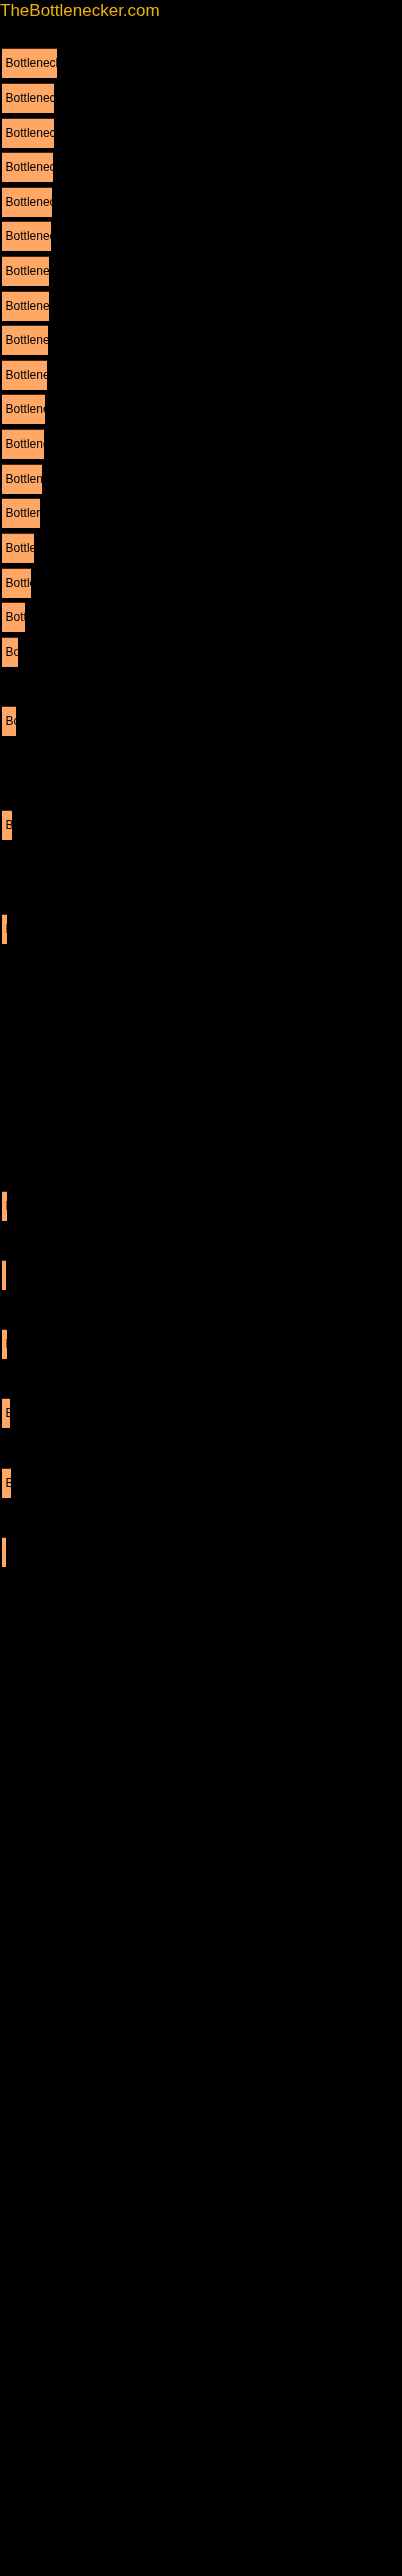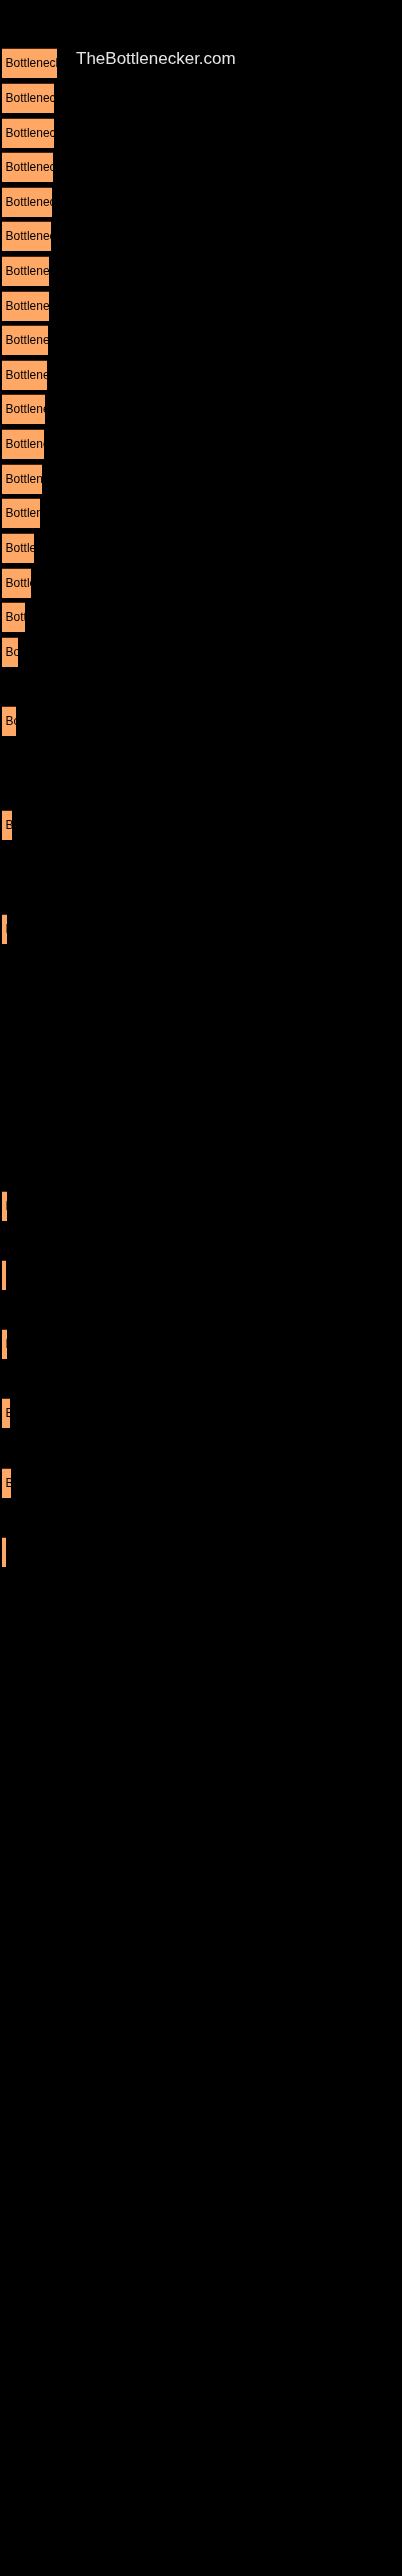--- a/index.html
+++ b/index.html
@@ -14,30 +14,28 @@
     overflow: hidden;
     font-family: "Liberation Sans", sans-serif;
   }
 
   .site-title {
     position: absolute;
     left: 0;
     top: 0;
     width: 403px;
     text-align: center;
-    color: #e5e5e5;
+    color: #eab308;
     font-family: "Liberation Sans", sans-serif;
     font-size: 17px;
     line-height: 21px;
     letter-spacing: 0px;
     white-space: nowrap;
-    padding-left: 76px;
     box-sizing: border-box;
     text-align: left;
-    margin-top: 48px;
   }
 
   .chart-area {
     position: absolute;
     left: 0;
     top: 0;
     width: 403px;
     height: 2576px;
   }
 

